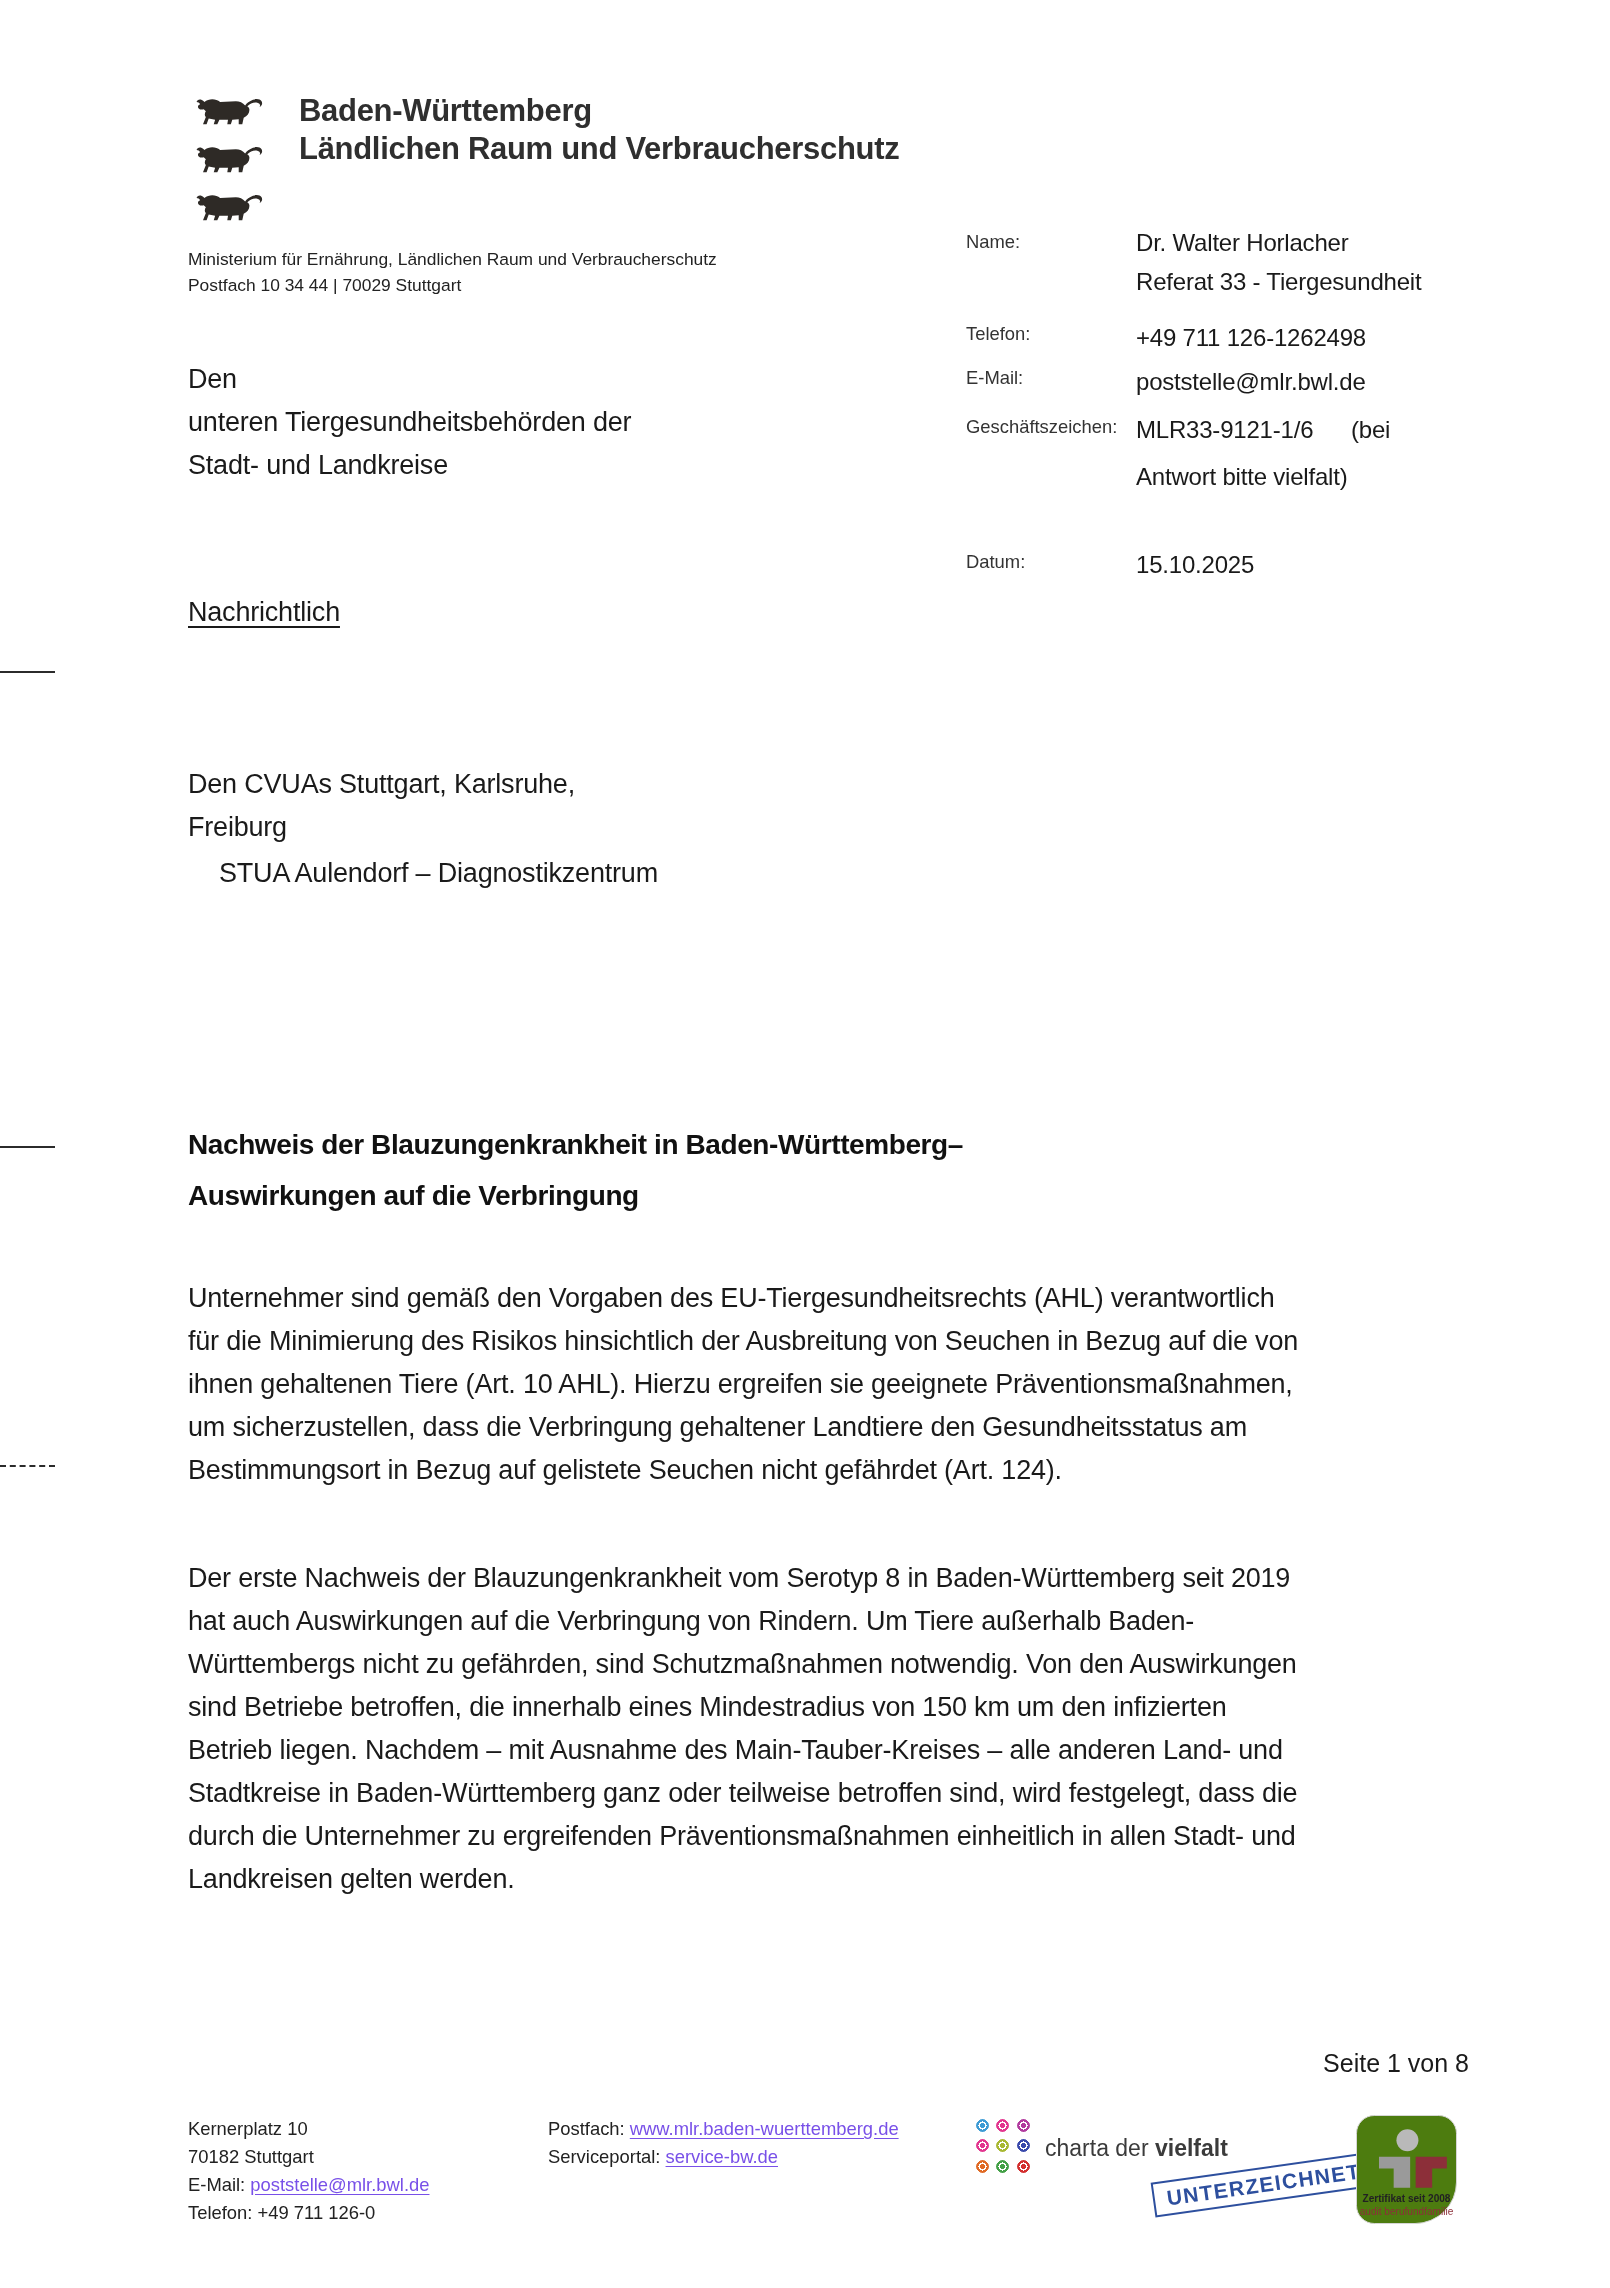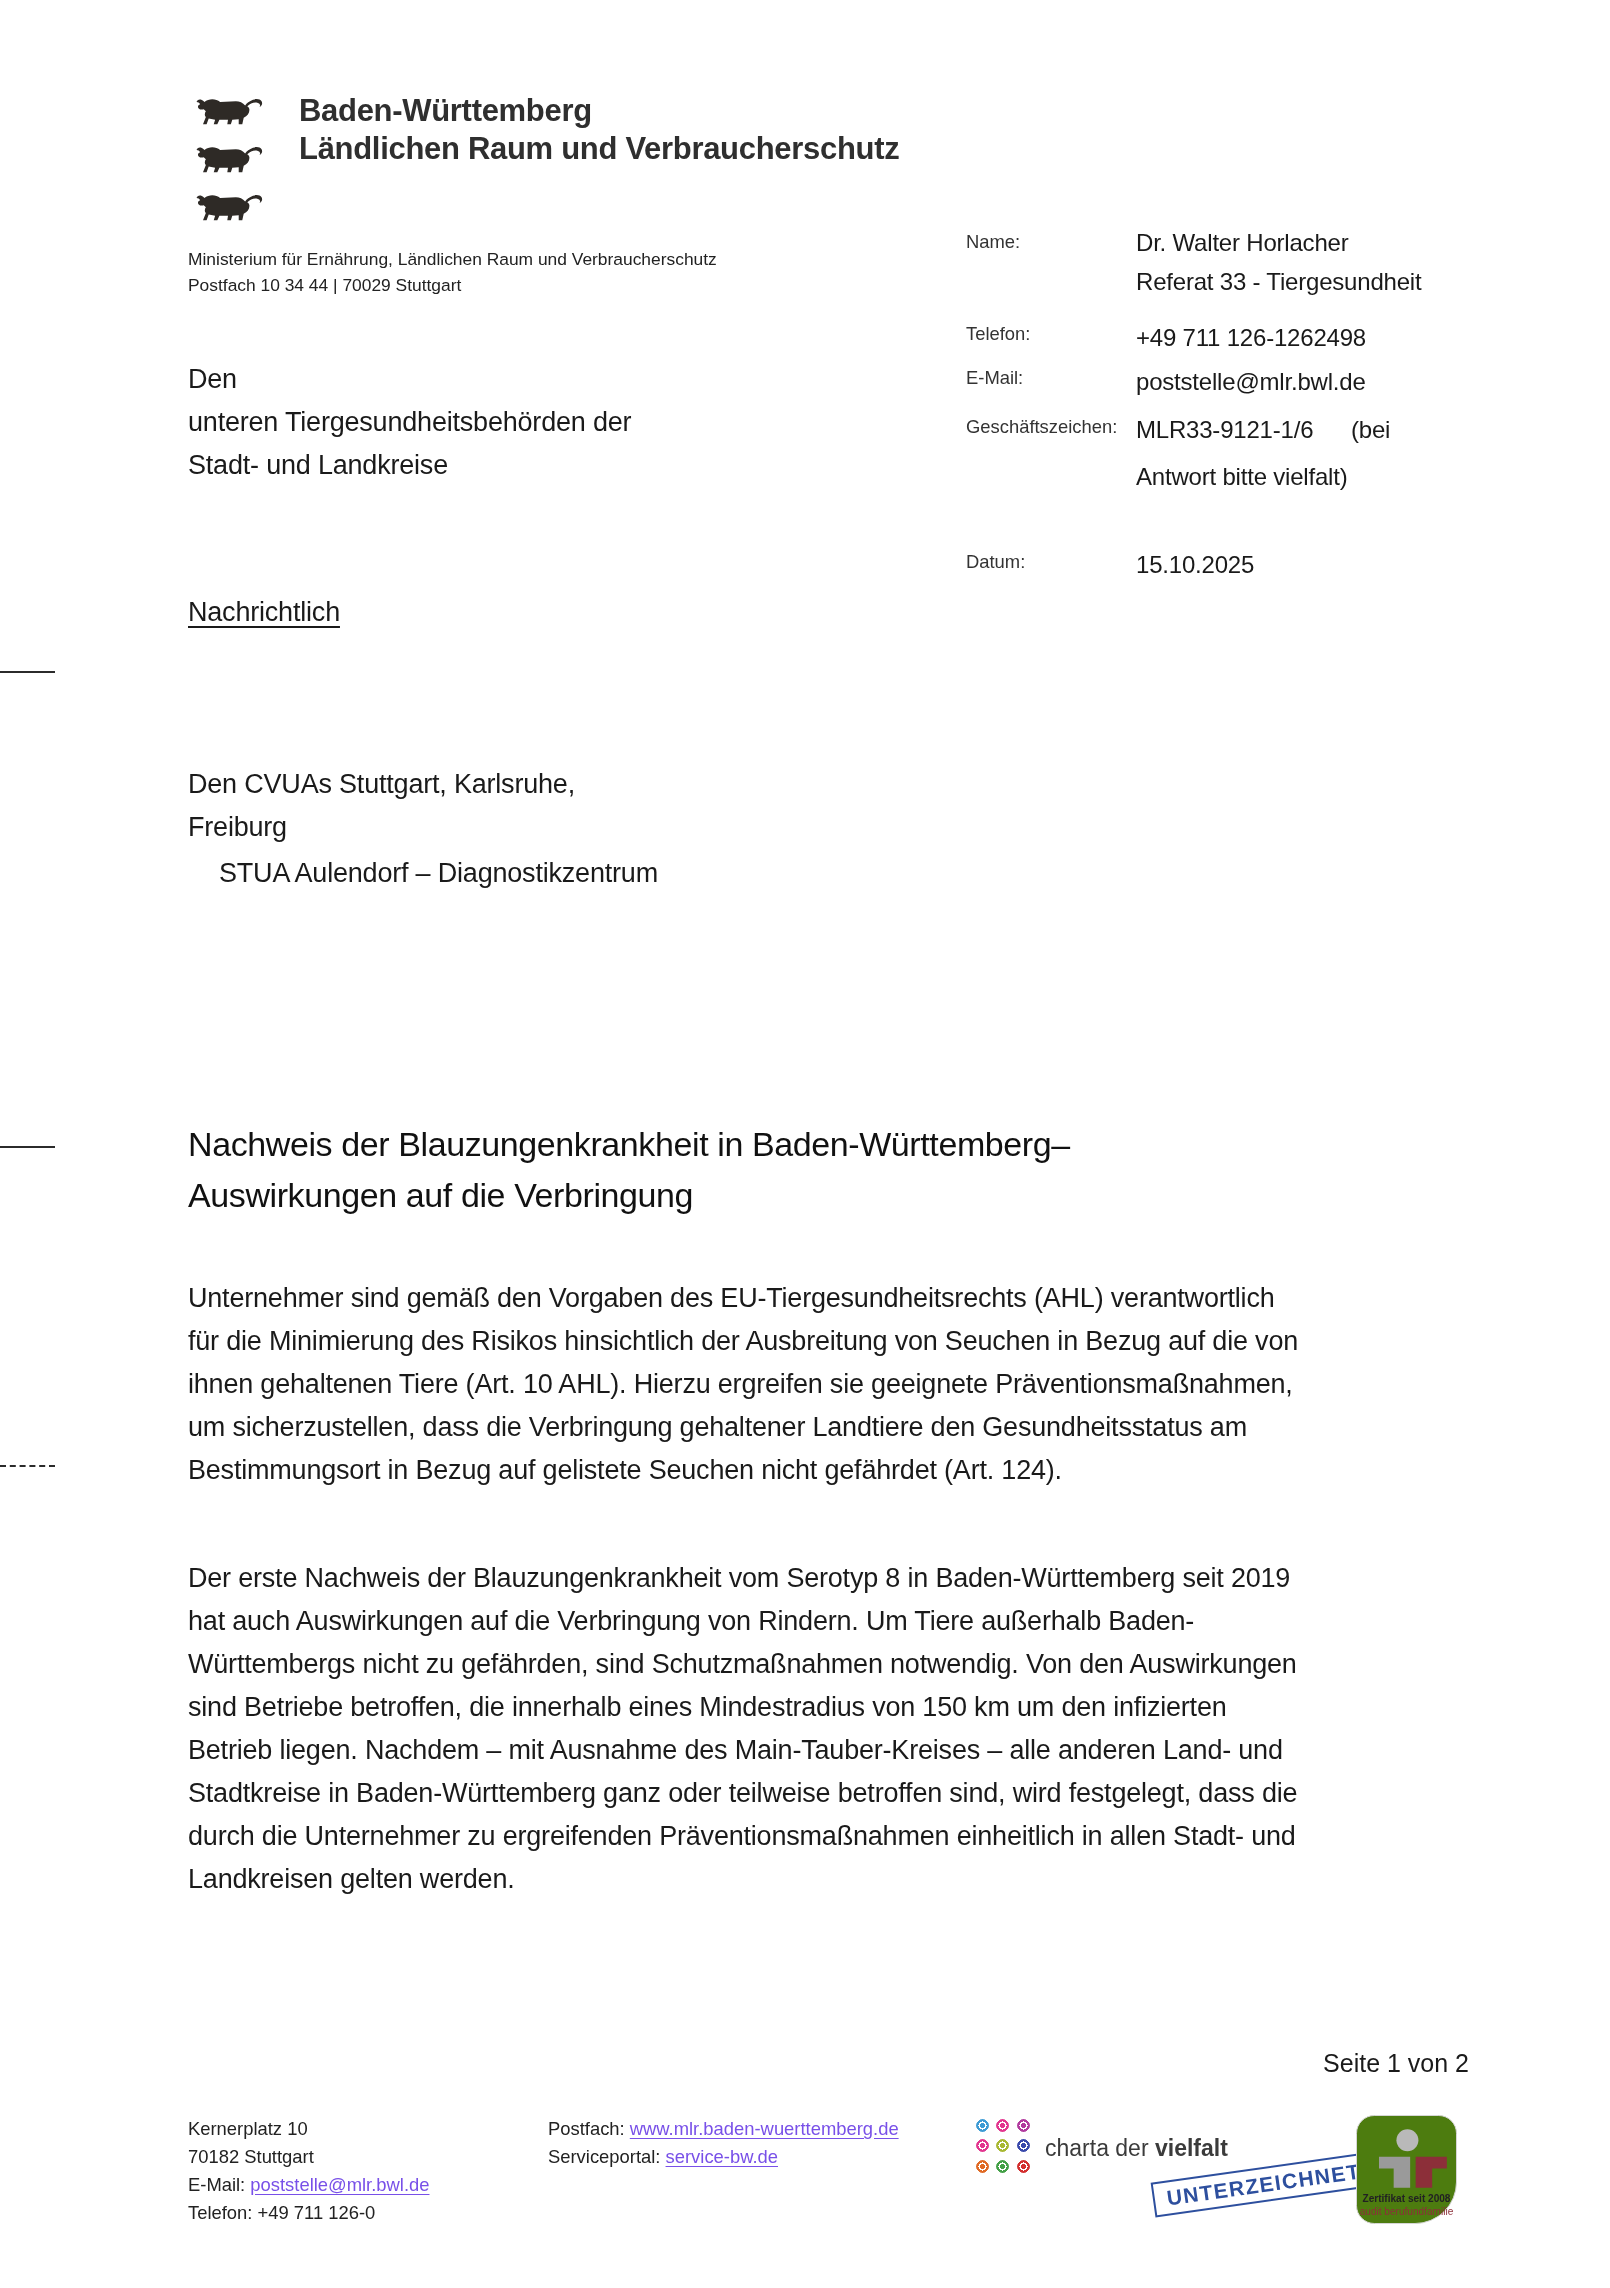--- a/index.html
+++ b/index.html
@@ -28,21 +28,21 @@
   .cc-heading{position:absolute;left:188px;top:591px;text-decoration:underline;
               text-underline-offset:4.6px;}
   .cc-g1{position:absolute;left:188px;top:634px;}
   .cc-g2{position:absolute;left:188px;top:763px;}
   .cc-g3{position:absolute;left:188px;top:852px;margin-left:31px;}
   
   .meta-label{position:absolute;left:966px;font-size:18.4px;color:#333;}
   .meta-value{position:absolute;left:1136px;font-size:24px;line-height:39px;color:#1a1a1a;
               letter-spacing:-0.2px;}
   
-  .subject{position:absolute;left:188px;top:1119px;font-size:34px;font-weight:normal;
+  .subject{position:absolute;left:188px;top:1119px;font-size:28px;font-weight:bold;
            line-height:51px;letter-spacing:-0.4px;color:#111;}
   
   .para1{position:absolute;left:188px;top:1277px;width:1313px;}
   .para2{position:absolute;left:188px;top:1557px;width:1313px;}
   
   .page-num{position:absolute;left:1102px;top:2049px;width:367px;text-align:right;
             font-size:25px;color:#1a1a1a;}
   
   .foot{font-size:18.4px;line-height:28px;color:#222;}
   .foot a{color:var(--link,#7850e8);text-decoration:underline;text-underline-offset:2.8px;}
@@ -114,21 +114,21 @@
 
   <div class="cc-heading body-text">Nachrichtlich</div>
   <div class="cc-g2 body-text">Den CVUAs Stuttgart, Karlsruhe,<br>Freiburg</div>
   <div class="cc-g3 body-text">STUA Aulendorf – Diagnostikzentrum</div>
 
   <div class="subject">Nachweis der Blauzungenkrankheit in Baden-Württemberg–<br>Auswirkungen auf die Verbringung</div>
 
   <div class="para1 body-text">Unternehmer sind gemäß den Vorgaben des EU-Tiergesundheitsrechts (AHL) verantwortlich<br>für die Minimierung des Risikos hinsichtlich der Ausbreitung von Seuchen in Bezug auf die von<br>ihnen gehaltenen Tiere (Art. 10 AHL). Hierzu ergreifen sie geeignete Präventionsmaßnahmen,<br>um sicherzustellen, dass die Verbringung gehaltener Landtiere den Gesundheitsstatus am<br>Bestimmungsort in Bezug auf gelistete Seuchen nicht gefährdet (Art. 124).</div>
   <div class="para2 body-text">Der erste Nachweis der Blauzungenkrankheit vom Serotyp 8 in Baden-Württemberg seit 2019<br>hat auch Auswirkungen auf die Verbringung von Rindern. Um Tiere außerhalb Baden-<br>Württembergs nicht zu gefährden, sind Schutzmaßnahmen notwendig. Von den Auswirkungen<br>sind Betriebe betroffen, die innerhalb eines Mindestradius von 150 km um den infizierten<br>Betrieb liegen. Nachdem – mit Ausnahme des Main-Tauber-Kreises – alle anderen Land- und<br>Stadtkreise in Baden-Württemberg ganz oder teilweise betroffen sind, wird festgelegt, dass die<br>durch die Unternehmer zu ergreifenden Präventionsmaßnahmen einheitlich in allen Stadt- und<br>Landkreisen gelten werden.</div>
 
-  <div class="page-num">Seite 1 von 2</div>
+  <div class="page-num">Seite 1 von 8</div>
 
   <div class="foot foot-col1">
     <div>Kernerplatz 10</div>
     <div>70182 Stuttgart</div>
     <div><span>E-Mail: </span><a href="#">poststelle@mlr.bwl.de</a></div>
     <div>Telefon: +49 711 126-0</div>
   </div>
 
   <div class="foot foot-col2">
     <div><span>Postfach: </span><a href="#">www.mlr.baden-wuerttemberg.de</a></div>

